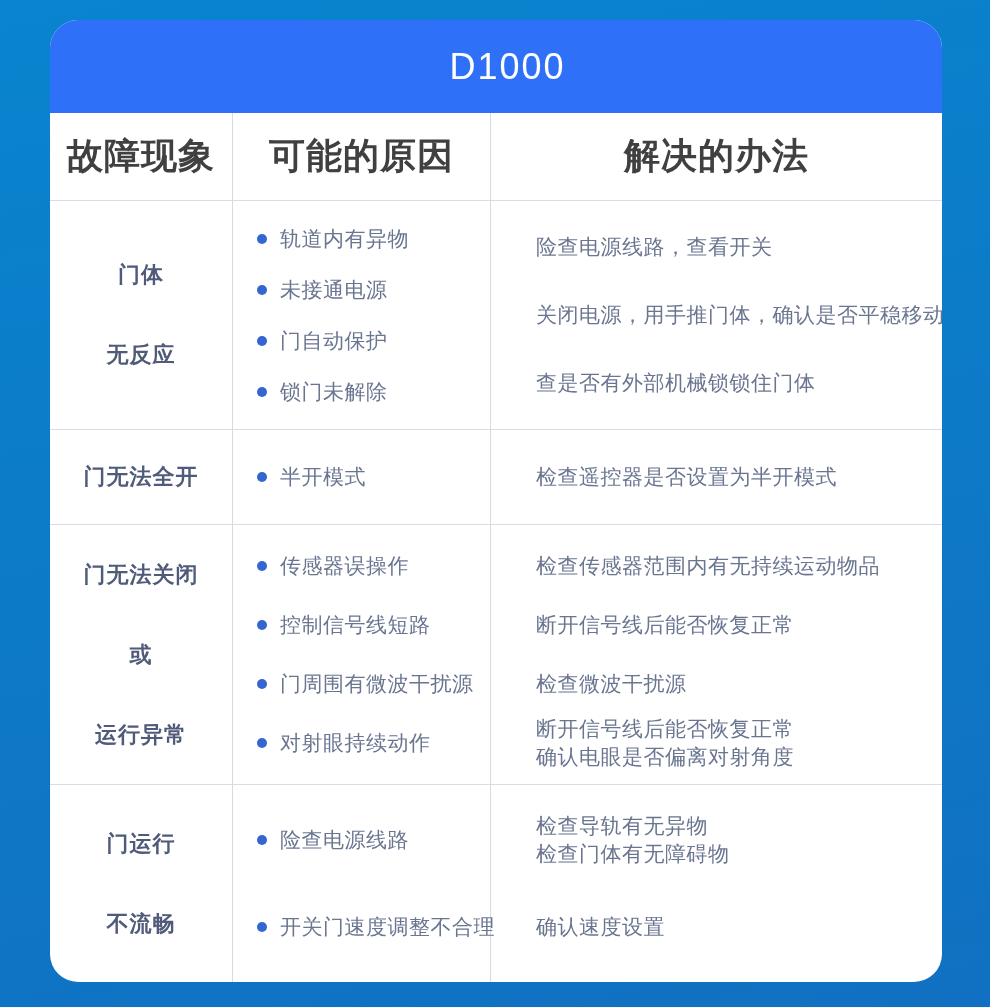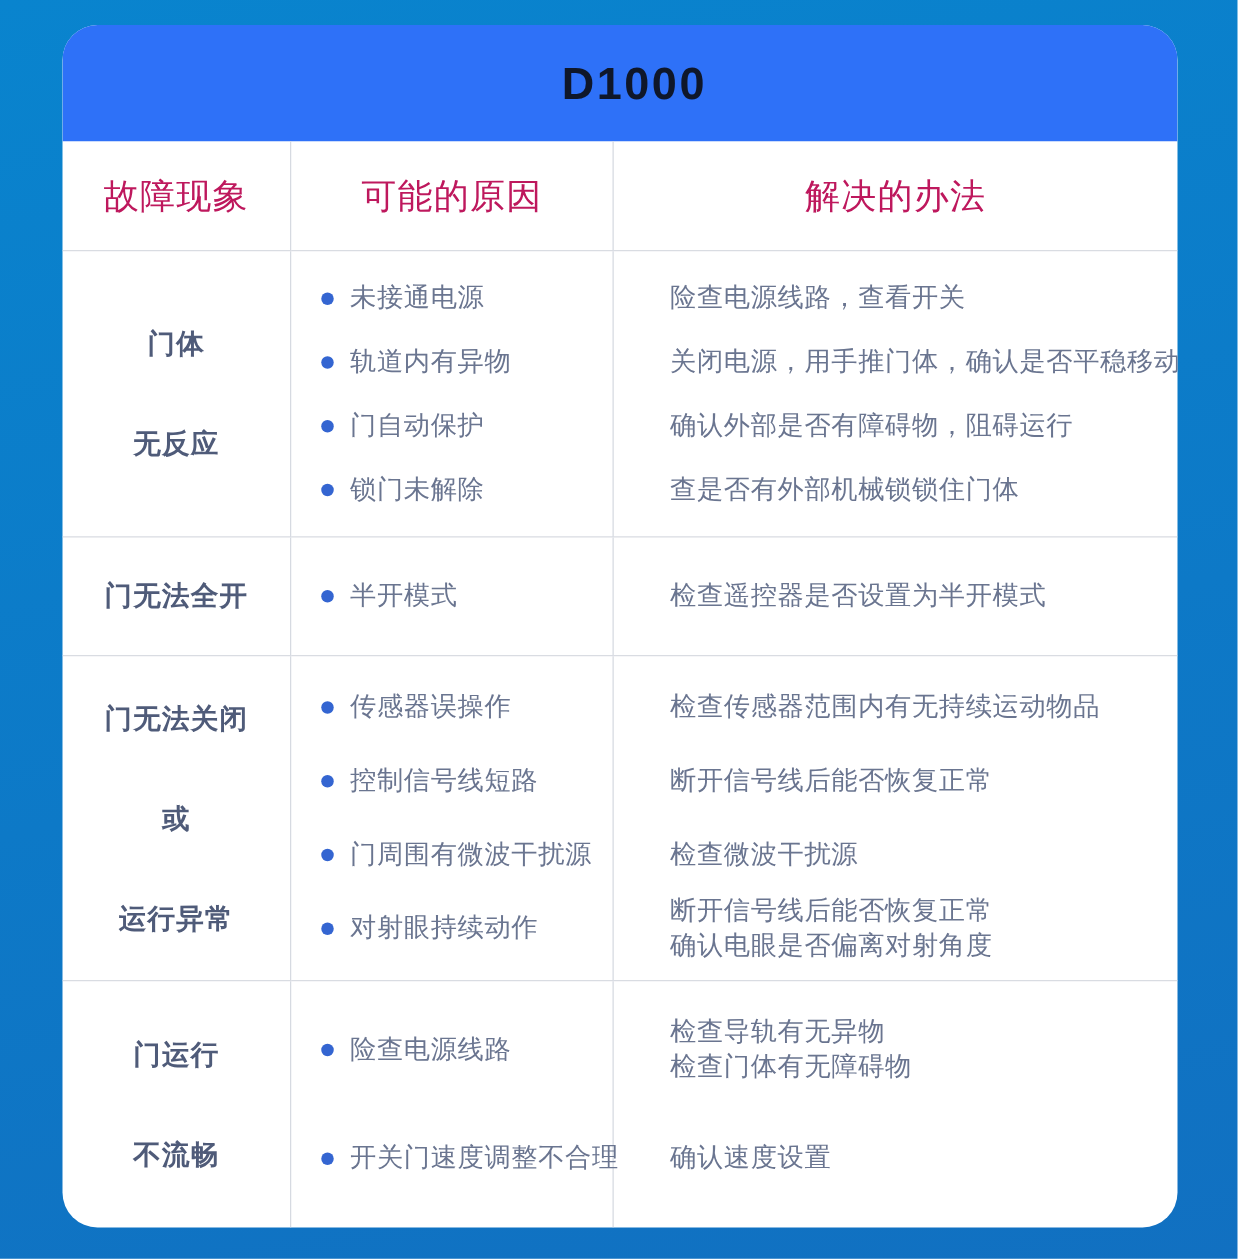--- a/index.html
+++ b/index.html
@@ -24,42 +24,42 @@
   }
   .card-header {
     height: 93px;
     flex: none;
     background: #2e71f8;
     display: flex;
     align-items: center;
     justify-content: center;
   }
   .card-title {
-    color: #0f172a;
+    color: #ffffff;
     font-size: 36px;
-    font-weight: bold;
+    font-weight: normal;
     letter-spacing: 2px;
     margin-left: 23px;
   }
   .table {
     flex: 1;
     display: grid;
     grid-template-columns: 183px 258px 1fr;
     grid-template-rows: 88px 229px 95px 260px 1fr;
   }
   .cell { min-width: 0; }
   .col-a, .col-b { border-right: 1px solid #d6dae1; }
   .rowline { border-bottom: 1px solid #d9dce2; }
   .head-cell {
     display: flex;
     align-items: center;
     justify-content: center;
-    font-size: 28px;
-    font-weight: normal;
-    color: #be185d;
+    font-size: 36px;
+    font-weight: bold;
+    color: #404040;
     letter-spacing: 1px;
   }
   .ph-cell {
     display: flex;
     flex-direction: column;
     align-items: center;
     justify-content: center;
     gap: 50px;
     font-size: 22px;
     font-weight: bold;
@@ -109,44 +109,41 @@
     <div class="cell col-b rowline head-cell">可能的原因</div>
     <div class="cell rowline head-cell">解决的办法</div>
 
     <div class="cell col-a rowline ph-cell">
       <div>门体</div>
       <div>无反应</div>
     </div>
     <div class="cell col-b rowline items-cell causes">
       <div class="item">
         <span class="bullet"></span>
+        <span class="body-text">轨道内有异物</span>
+      </div>
+      <div class="item">
+        <span class="bullet"></span>
         <span class="body-text">未接通电源</span>
       </div>
       <div class="item">
         <span class="bullet"></span>
-        <span class="body-text">轨道内有异物</span>
-      </div>
-      <div class="item">
-        <span class="bullet"></span>
         <span class="body-text">门自动保护</span>
       </div>
       <div class="item">
         <span class="bullet"></span>
         <span class="body-text">锁门未解除</span>
       </div>
     </div>
     <div class="cell rowline items-cell solutions">
       <div class="item">
         <div class="body-text">险查电源线路，查看开关</div>
       </div>
       <div class="item">
         <div class="body-text">关闭电源，用手推门体，确认是否平稳移动</div>
-      </div>
-      <div class="item">
-        <div class="body-text">确认外部是否有障碍物，阻碍运行</div>
       </div>
       <div class="item">
         <div class="body-text">查是否有外部机械锁锁住门体</div>
       </div>
     </div>
 
     <div class="cell col-a rowline ph-cell">
       <div>门无法全开</div>
     </div>
     <div class="cell col-b rowline items-cell causes">

